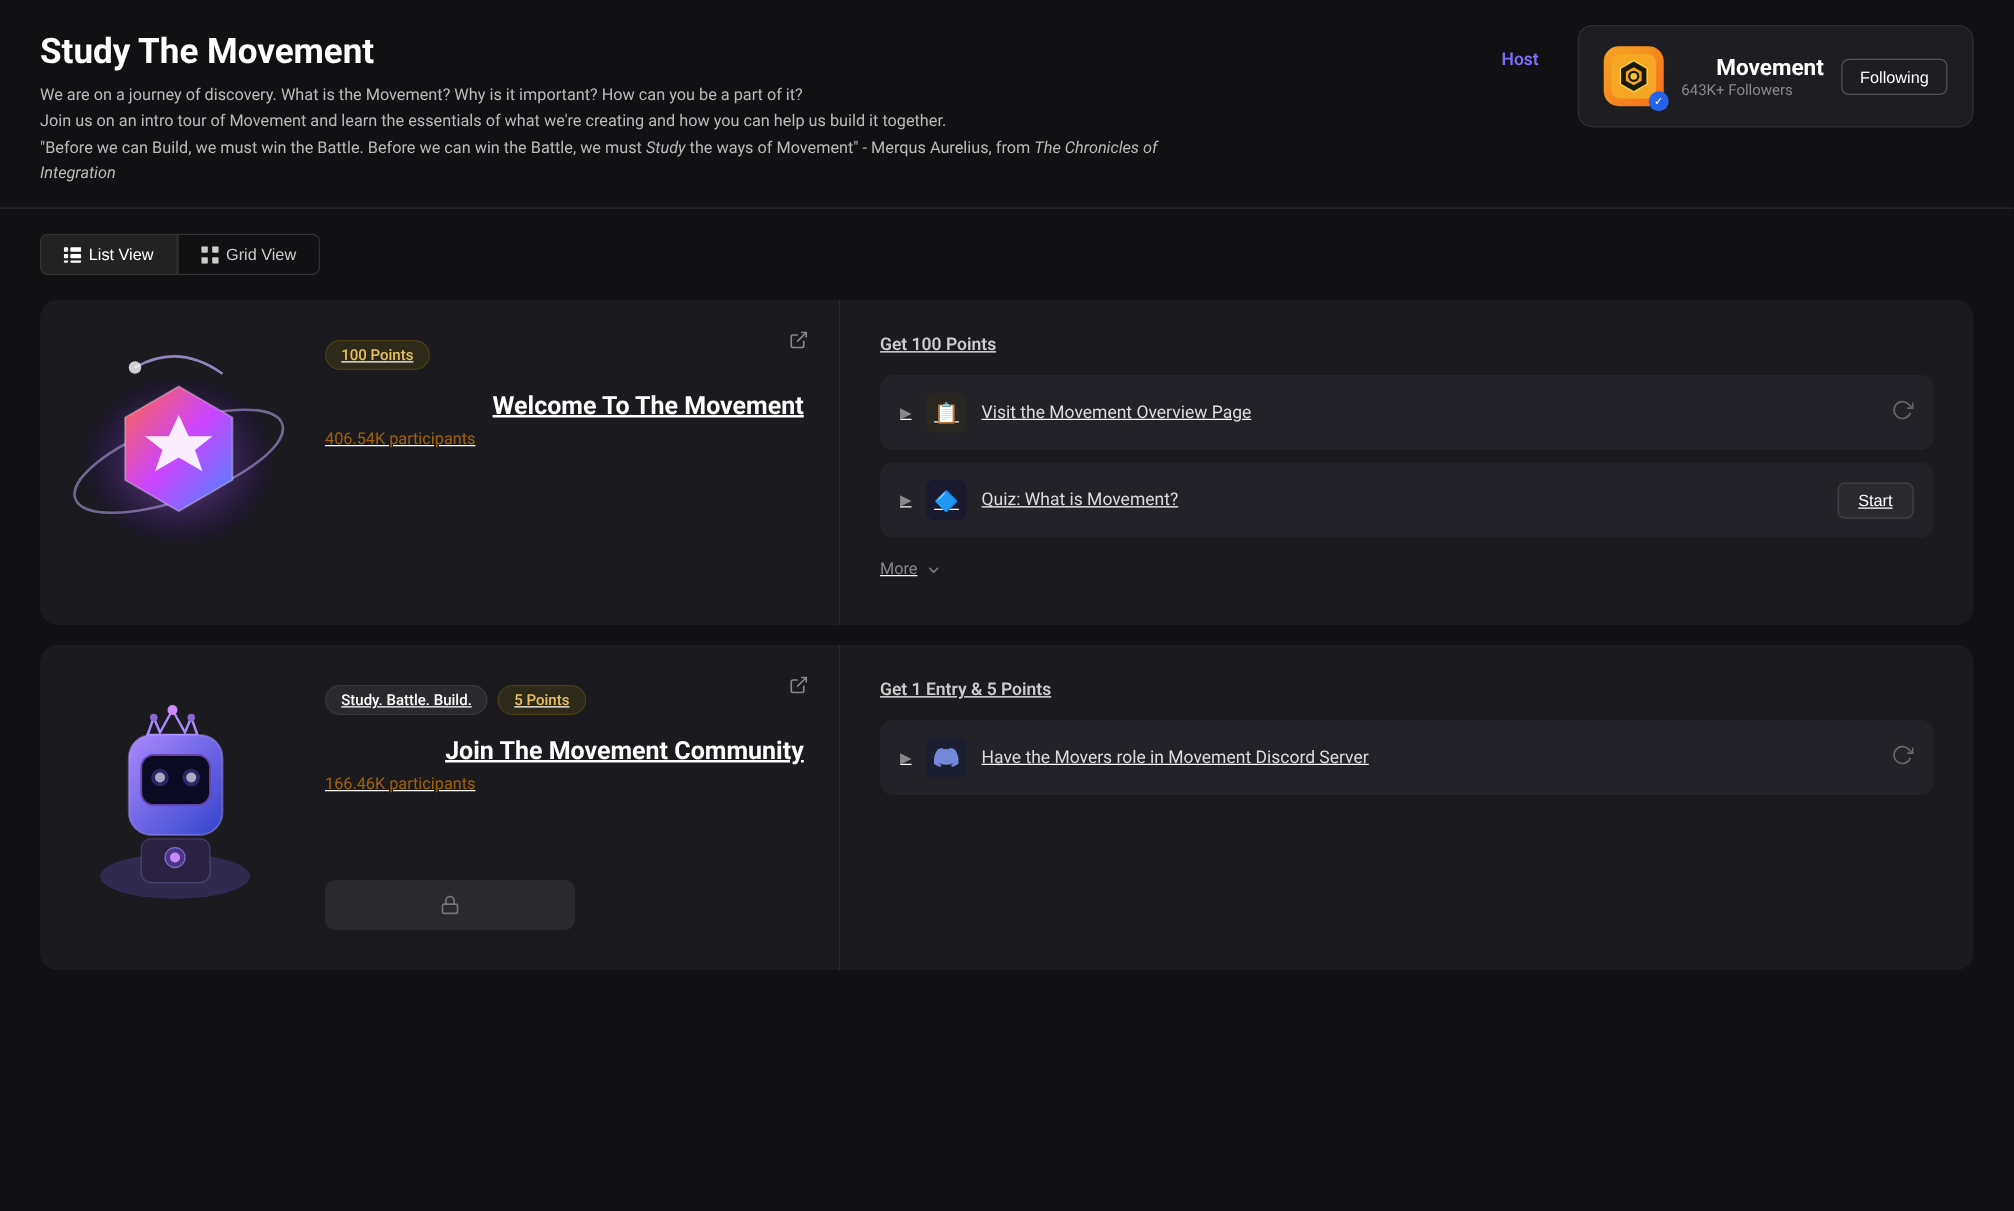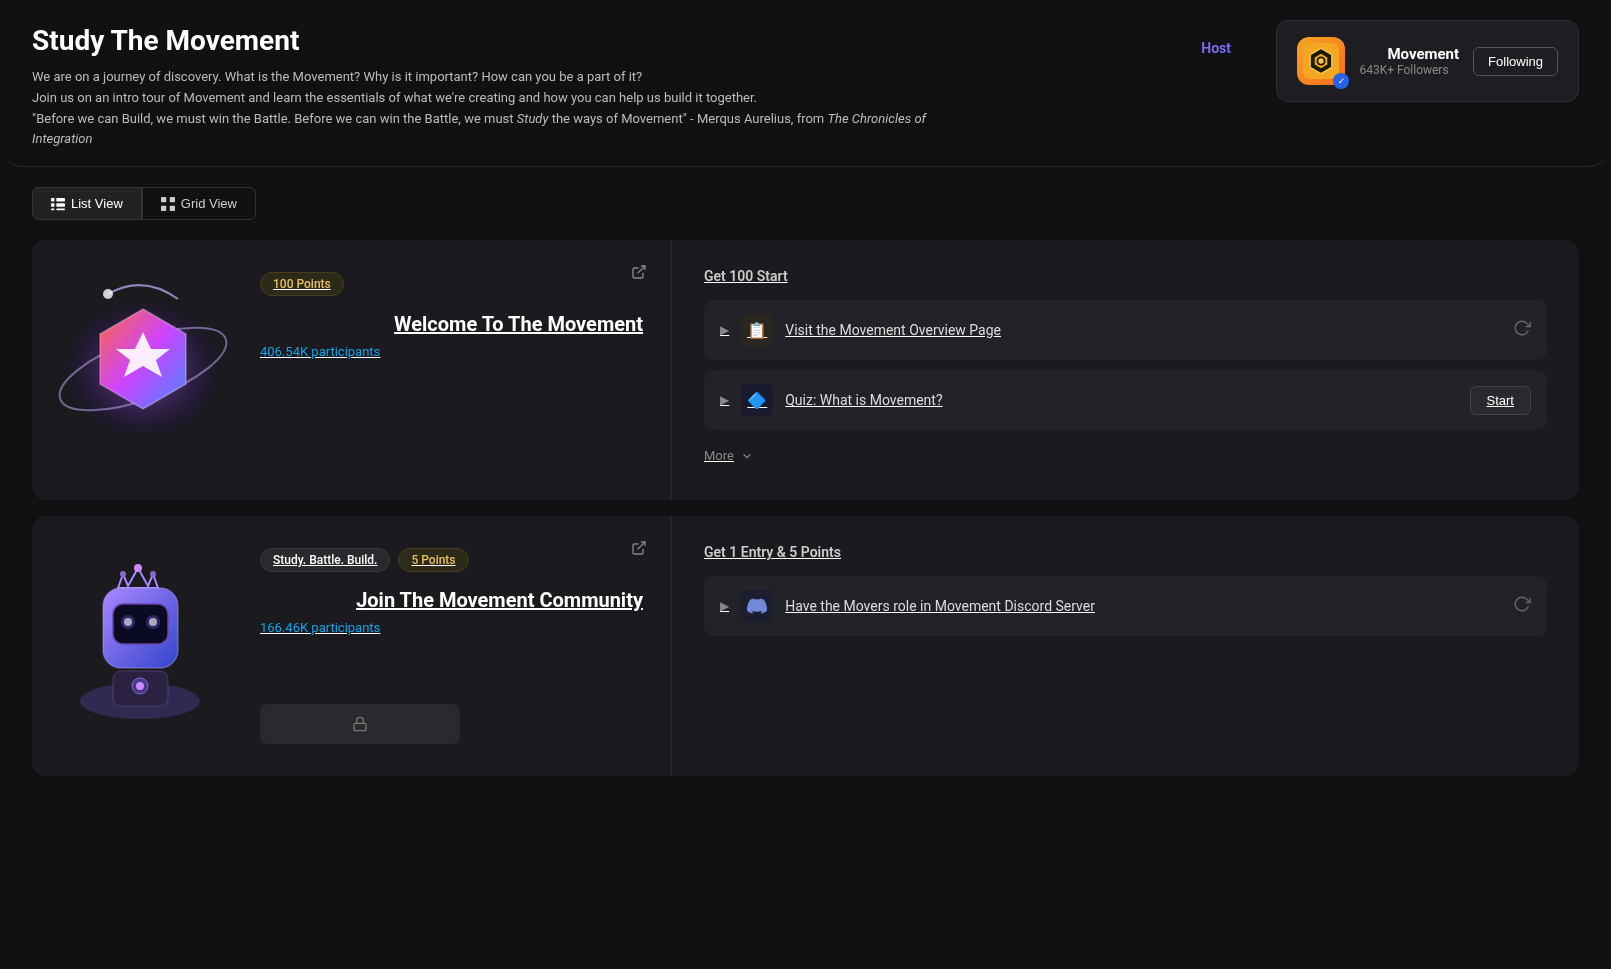--- a/index.html
+++ b/index.html
@@ -8,21 +8,20 @@
       color: #fff;
       font-family: -apple-system, BlinkMacSystemFont, 'Segoe UI', Roboto, sans-serif;
       min-height: 969px;
       width: 1611px;
       overflow-x: hidden;
     }
     .header {
       padding: 24px 32px 16px 32px;
       border-bottom: 1px solid #2a2a2e;
       position: relative;
-      border-radius: 23px;
     }
     .header-top {
       display: flex;
       align-items: flex-start;
       justify-content: space-between;
     }
     .header-title {
       font-size: 28px;
       font-weight: 700;
       color: #fff;
@@ -93,21 +92,21 @@
       display: flex;
       align-items: center;
       justify-content: center;
       font-size: 9px;
       color: #fff;
     }
     .host-info {
       flex: 1;
     }
     .host-name {
-      font-size: 15px;
+      font-size: 18px;
       font-weight: 700;
       color: #fff;
       padding-left: 28px;
     }
     .host-followers {
       font-size: 12px;
       color: #888;
     }
     .following-btn {
       background: transparent;
@@ -206,21 +205,21 @@
     }
     .quest-title {
       font-size: 20px;
       font-weight: 700;
       color: #fff;
       margin-top: 4px;
       text-align: right;
     }
     .quest-participants {
       font-size: 13px;
-      color: #0ea5e9;
+      color: #a16207;
     }
     .quest-cta {
       margin-top: auto;
       padding-top: 16px;
     }
     .tasks-incomplete-btn {
       background: #2a2a2e;
       border: none;
       color: #777;
       padding: 12px 24px;
@@ -443,21 +442,21 @@
       <span class="external-link">
         <svg width="16" height="16" viewBox="0 0 24 24" fill="none" stroke="currentColor" stroke-width="2">
             <path d="M18 13v6a2 2 0 0 1-2 2H5a2 2 0 0 1-2-2V8a2 2 0 0 1 2-2h6"></path>
             <polyline points="15 3 21 3 21 9"></polyline>
             <line x1="10" y1="14" x2="21" y2="3"></line>
           </svg>
       </span>
     </div>
 
     <div class="quest-right">
-      <div class="quest-right-title">Get 100 Start</div>
+      <div class="quest-right-title">Get 100 Points</div>
 
       <div class="task-item">
         <span class="task-arrow">▶</span>
         <div class="task-icon" style="background:#2a2620;">📋</div>
         <span class="task-label">Visit the Movement Overview Page</span>
         <span class="refresh-icon task-action">
           <svg width="18" height="18" viewBox="0 0 24 24" fill="none" stroke="currentColor" stroke-width="1.8">
               <polyline points="23 4 23 10 17 10"></polyline>
               <path d="M20.49 15a9 9 0 1 1-2.12-9.36L23 10"></path>
             </svg>

